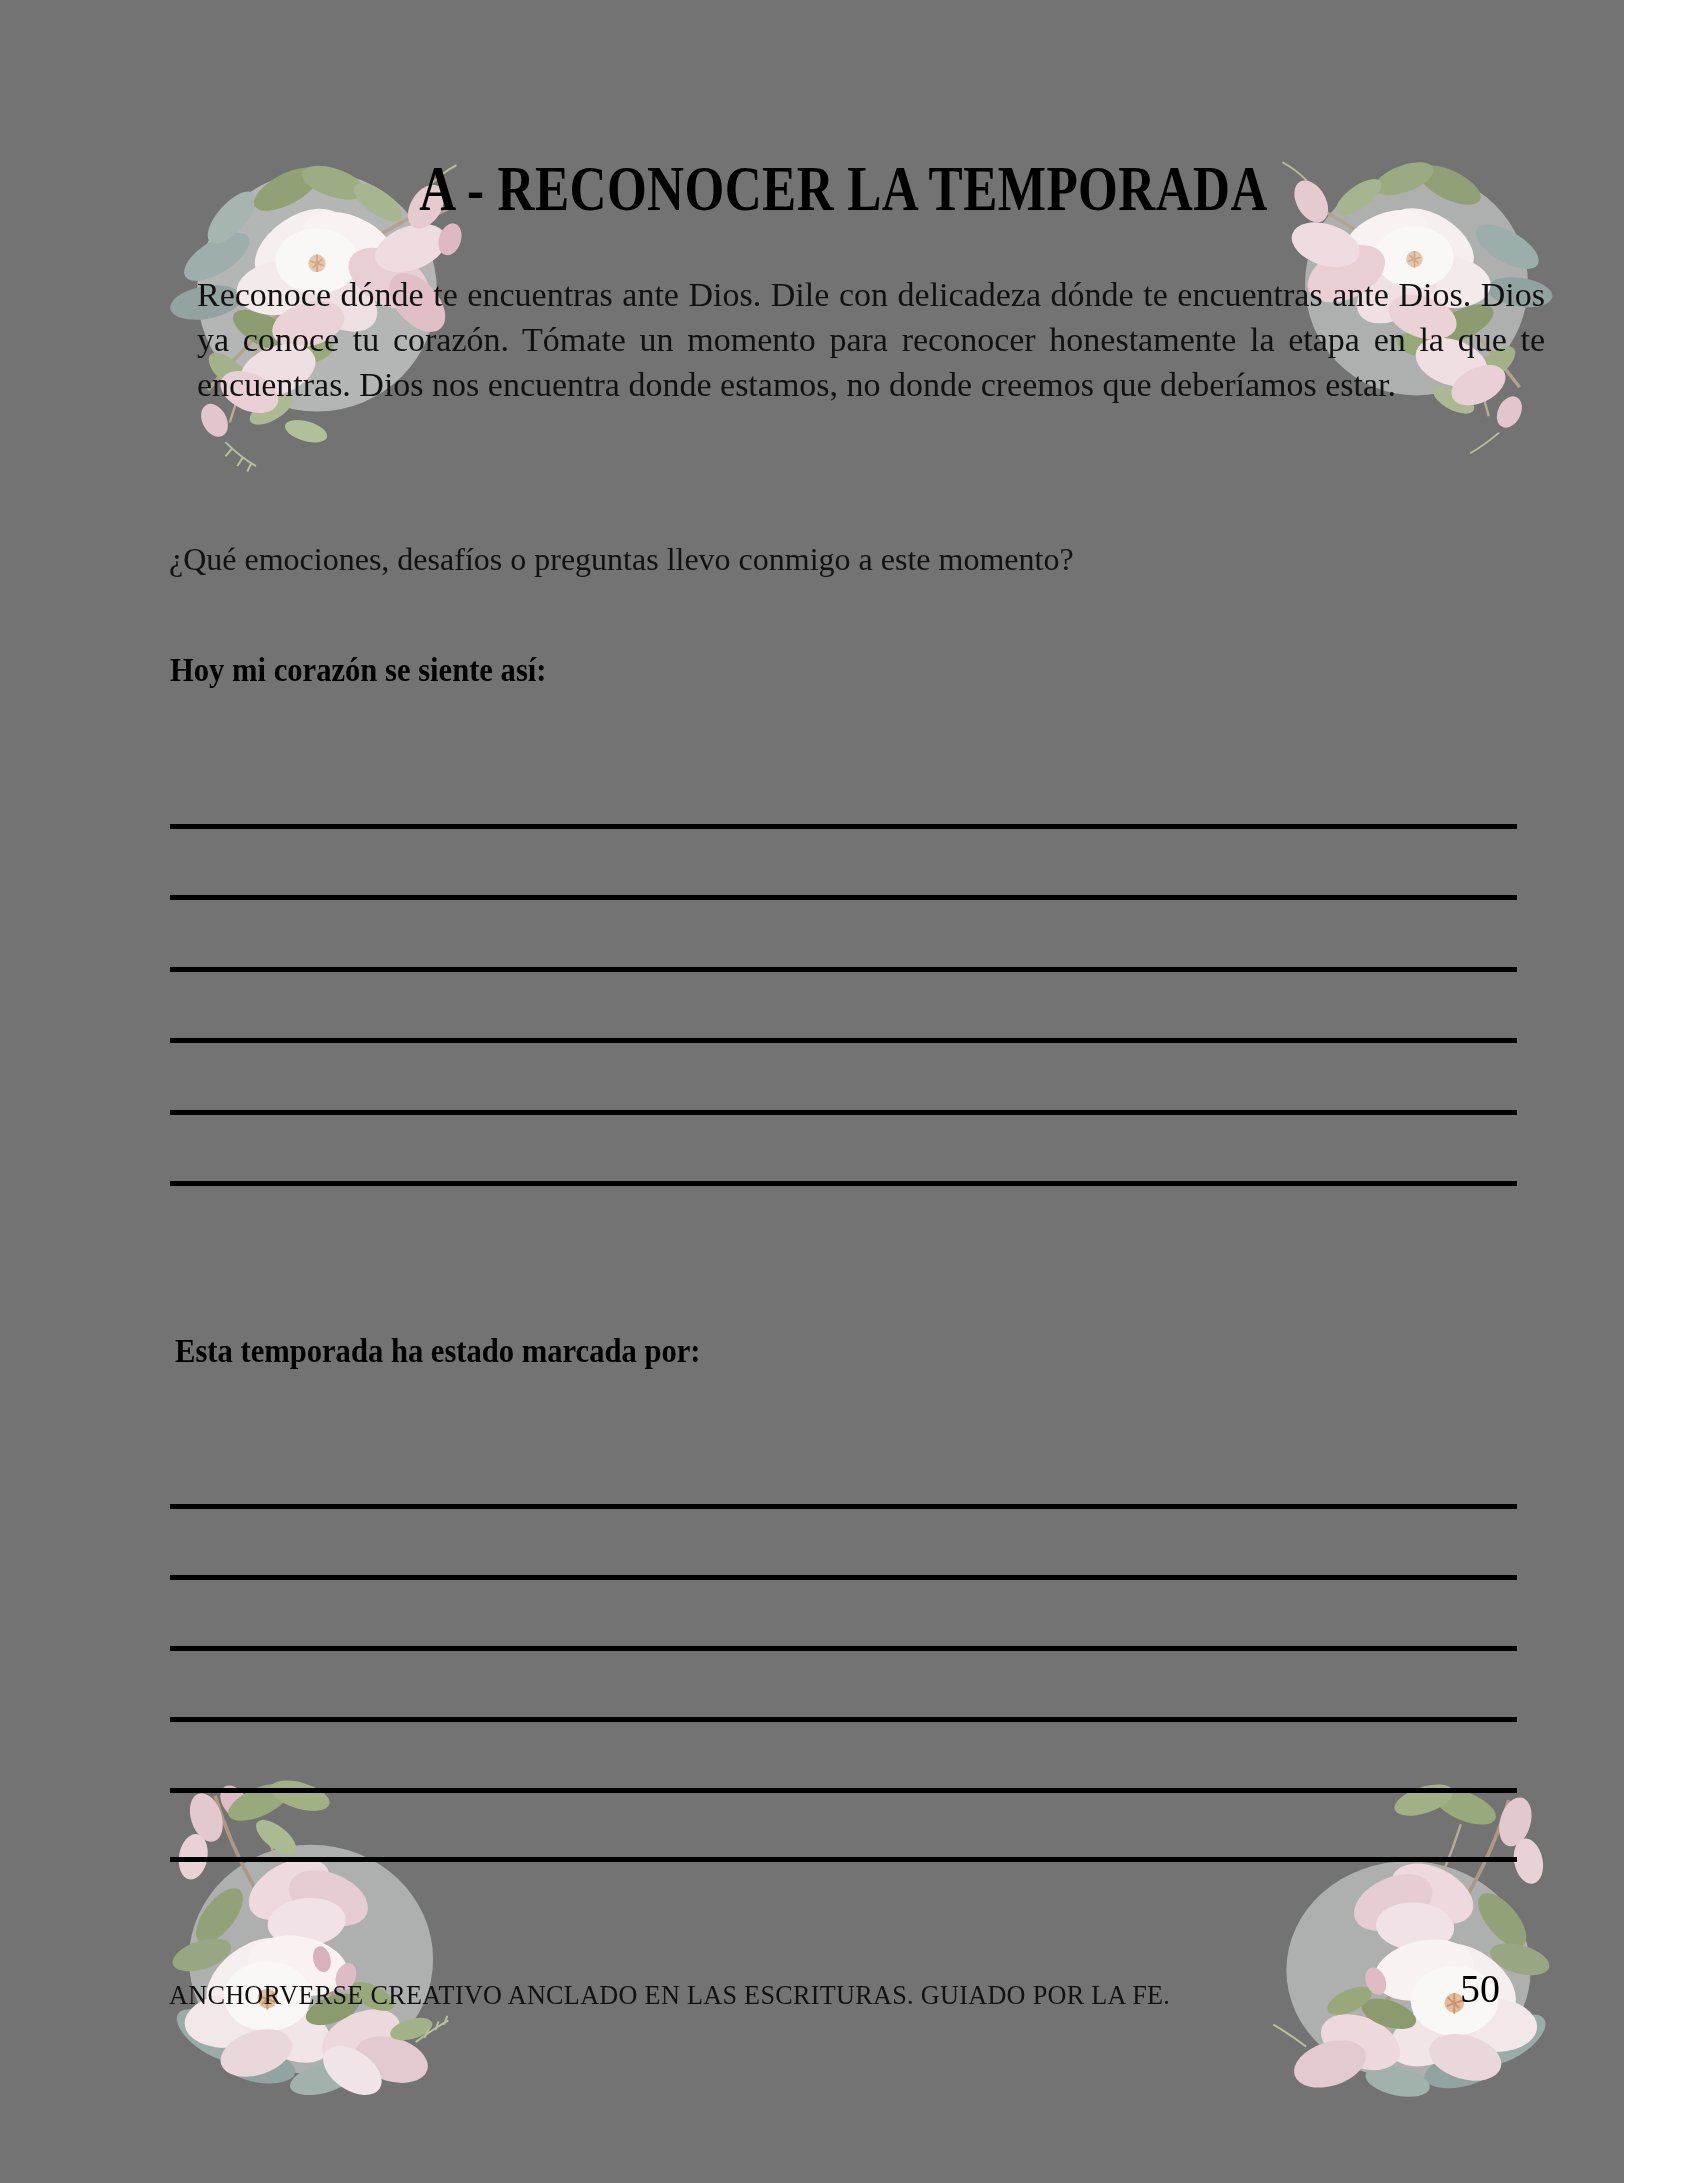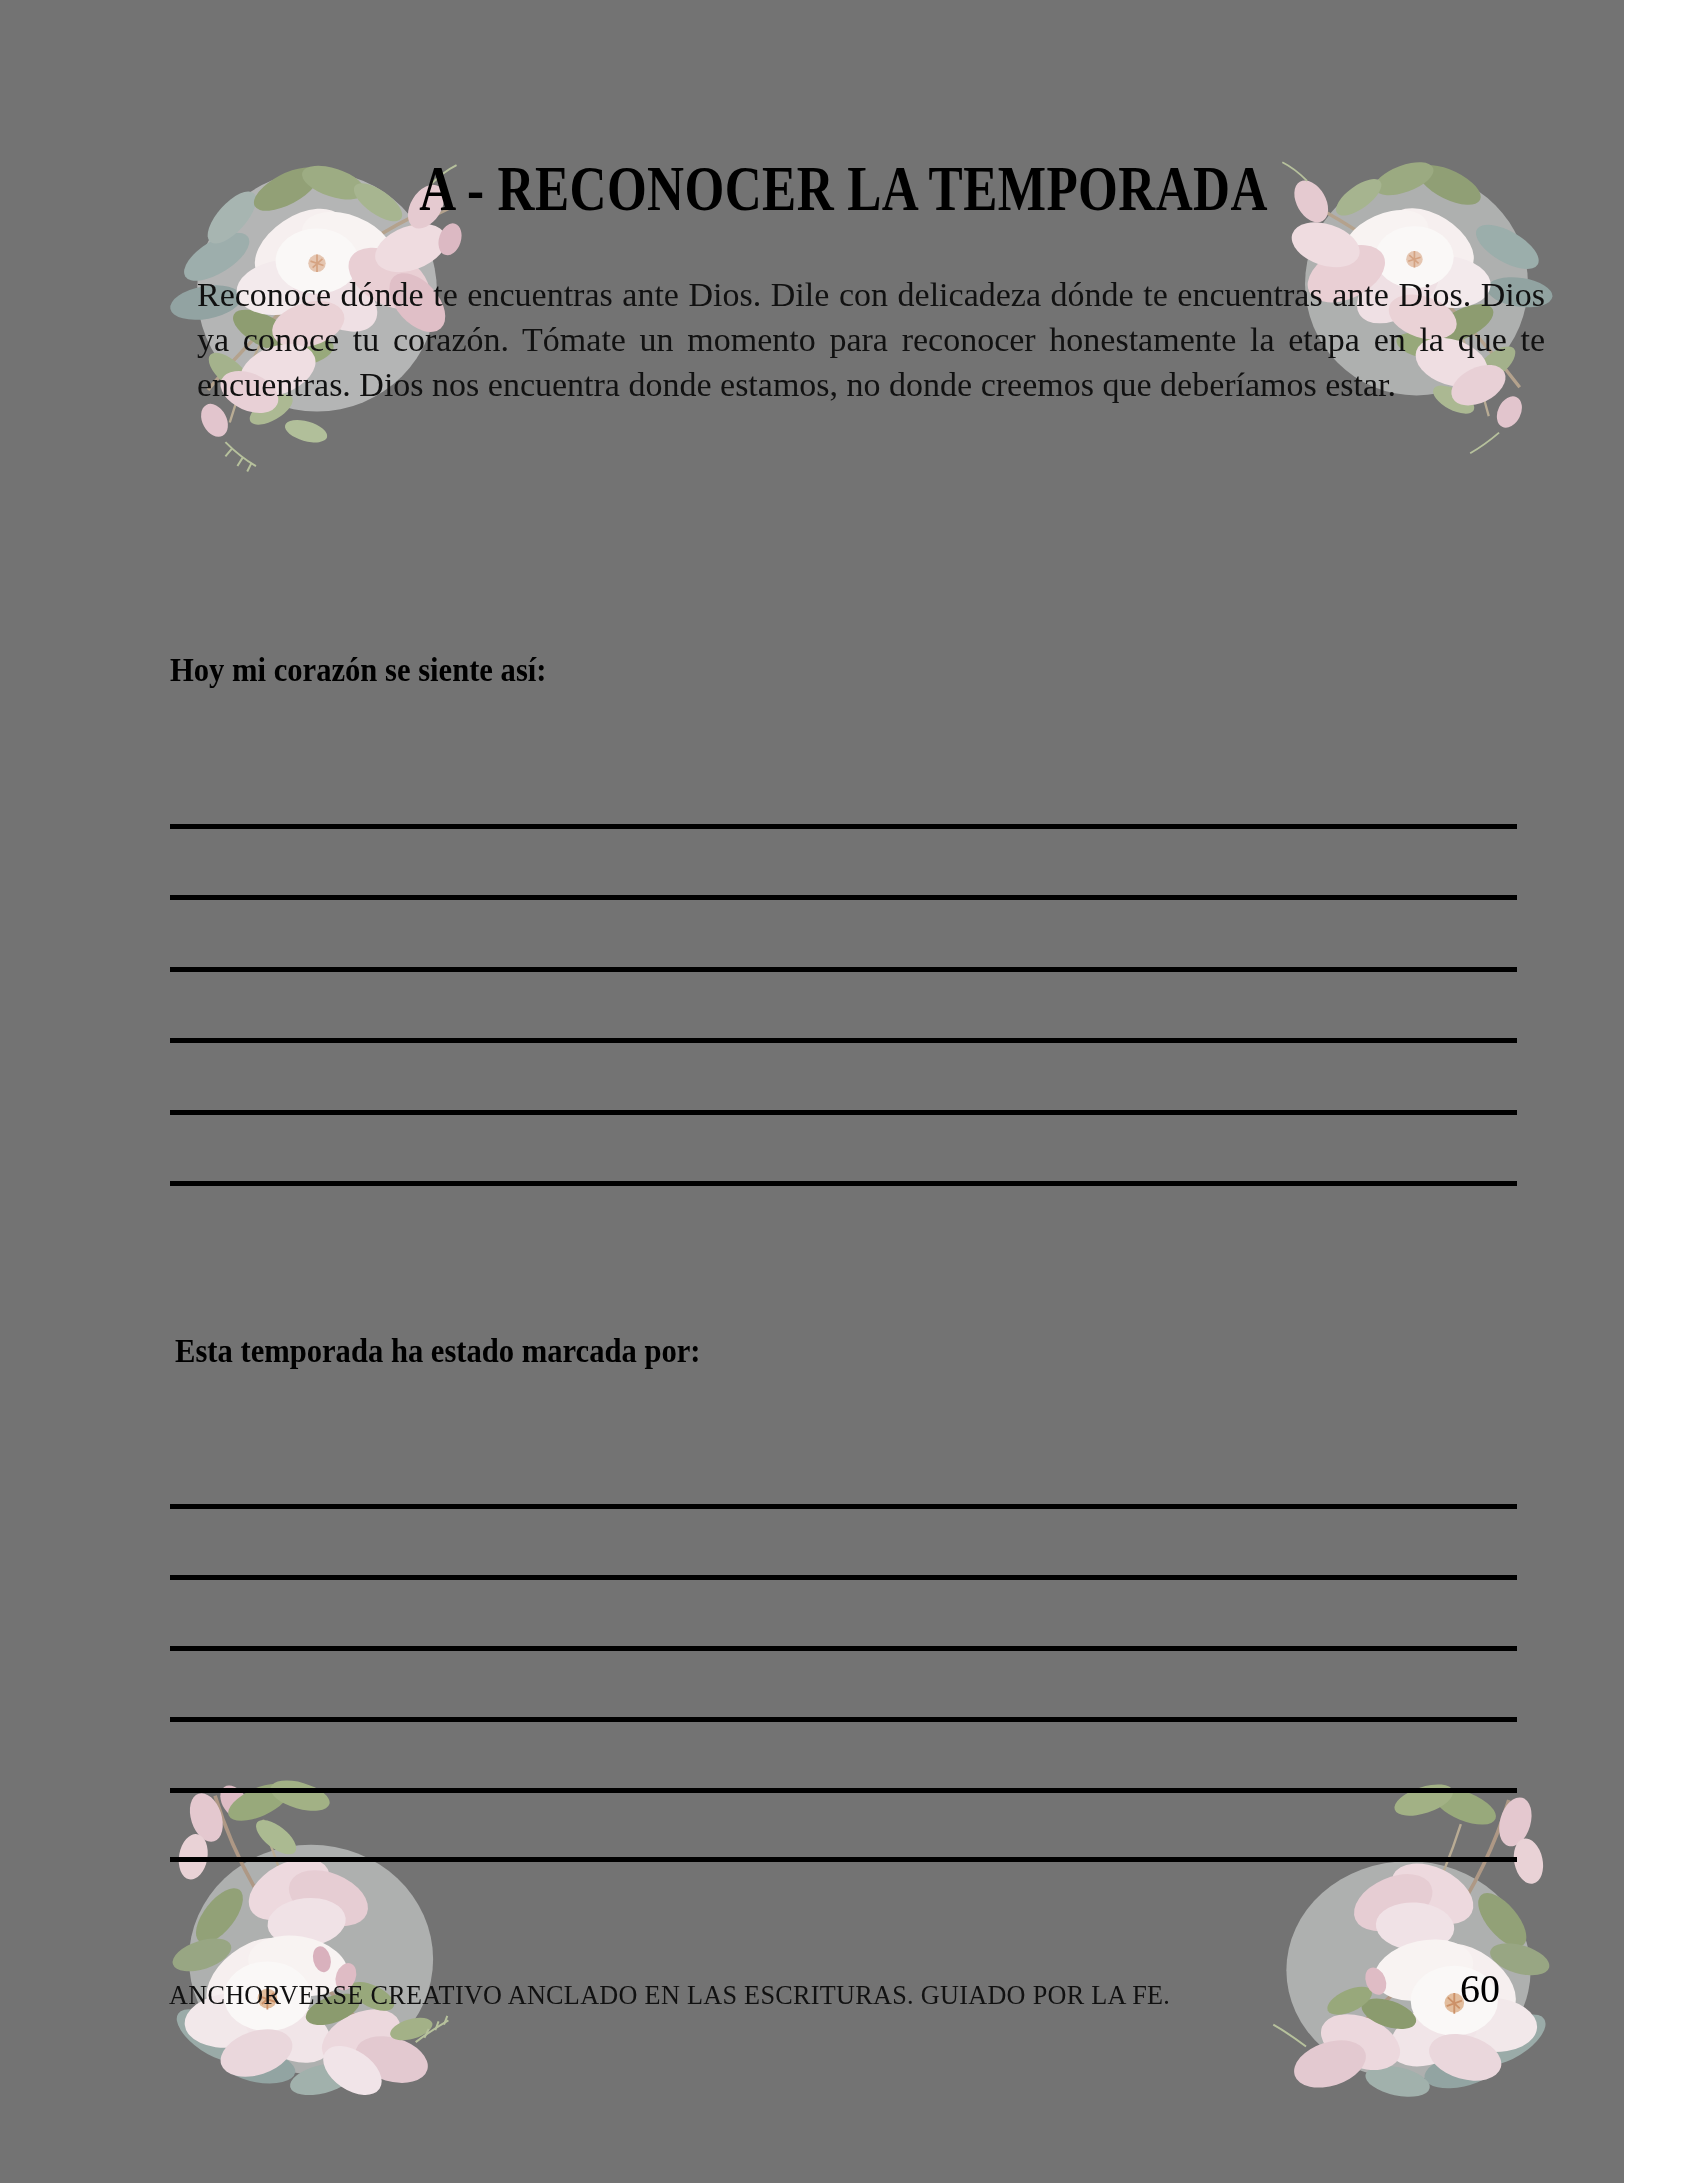--- a/index.html
+++ b/index.html
@@ -321,36 +321,37 @@
           <path d="M234 260 Q250 248 264 240"></path>
         </g>
       </g>
     </svg>
   </div>
 
   <div class="title">A - RECONOCER LA TEMPORADA</div>
 
   <div class="body-paragraph">Reconoce dónde te encuentras ante Dios. Dile con delicadeza dónde te encuentras ante Dios. Dios ya conoce tu corazón. Tómate un momento para reconocer honestamente la etapa en la que te encuentras. Dios nos encuentra donde estamos, no donde creemos que deberíamos estar.</div>
 
+  <div class="question-line">¿Qué emociones, desafíos o preguntas llevo conmigo a este momento?</div>
 
   <div class="section-heading" id="heading-heart">Hoy mi corazón se siente así:</div>
 
   <div class="rule-line" style="top:824px"></div>
   <div class="rule-line" style="top:895px"></div>
   <div class="rule-line" style="top:967px"></div>
   <div class="rule-line" style="top:1038px"></div>
   <div class="rule-line" style="top:1110px"></div>
   <div class="rule-line" style="top:1181px"></div>
 
   <div class="section-heading" id="heading-season">Esta temporada ha estado marcada por:</div>
 
   <div class="rule-line" style="top:1504px"></div>
   <div class="rule-line" style="top:1575px"></div>
   <div class="rule-line" style="top:1646px"></div>
   <div class="rule-line" style="top:1717px"></div>
   <div class="rule-line" style="top:1788px"></div>
   <div class="rule-line" style="top:1857px"></div>
 
   <div class="footer-text">ANCHORVERSE CREATIVO ANCLADO EN LAS ESCRITURAS. GUIADO POR LA FE.</div>
-  <div class="page-number">60</div>
+  <div class="page-number">50</div>
 
 </div>
 
 
 </body></html>

